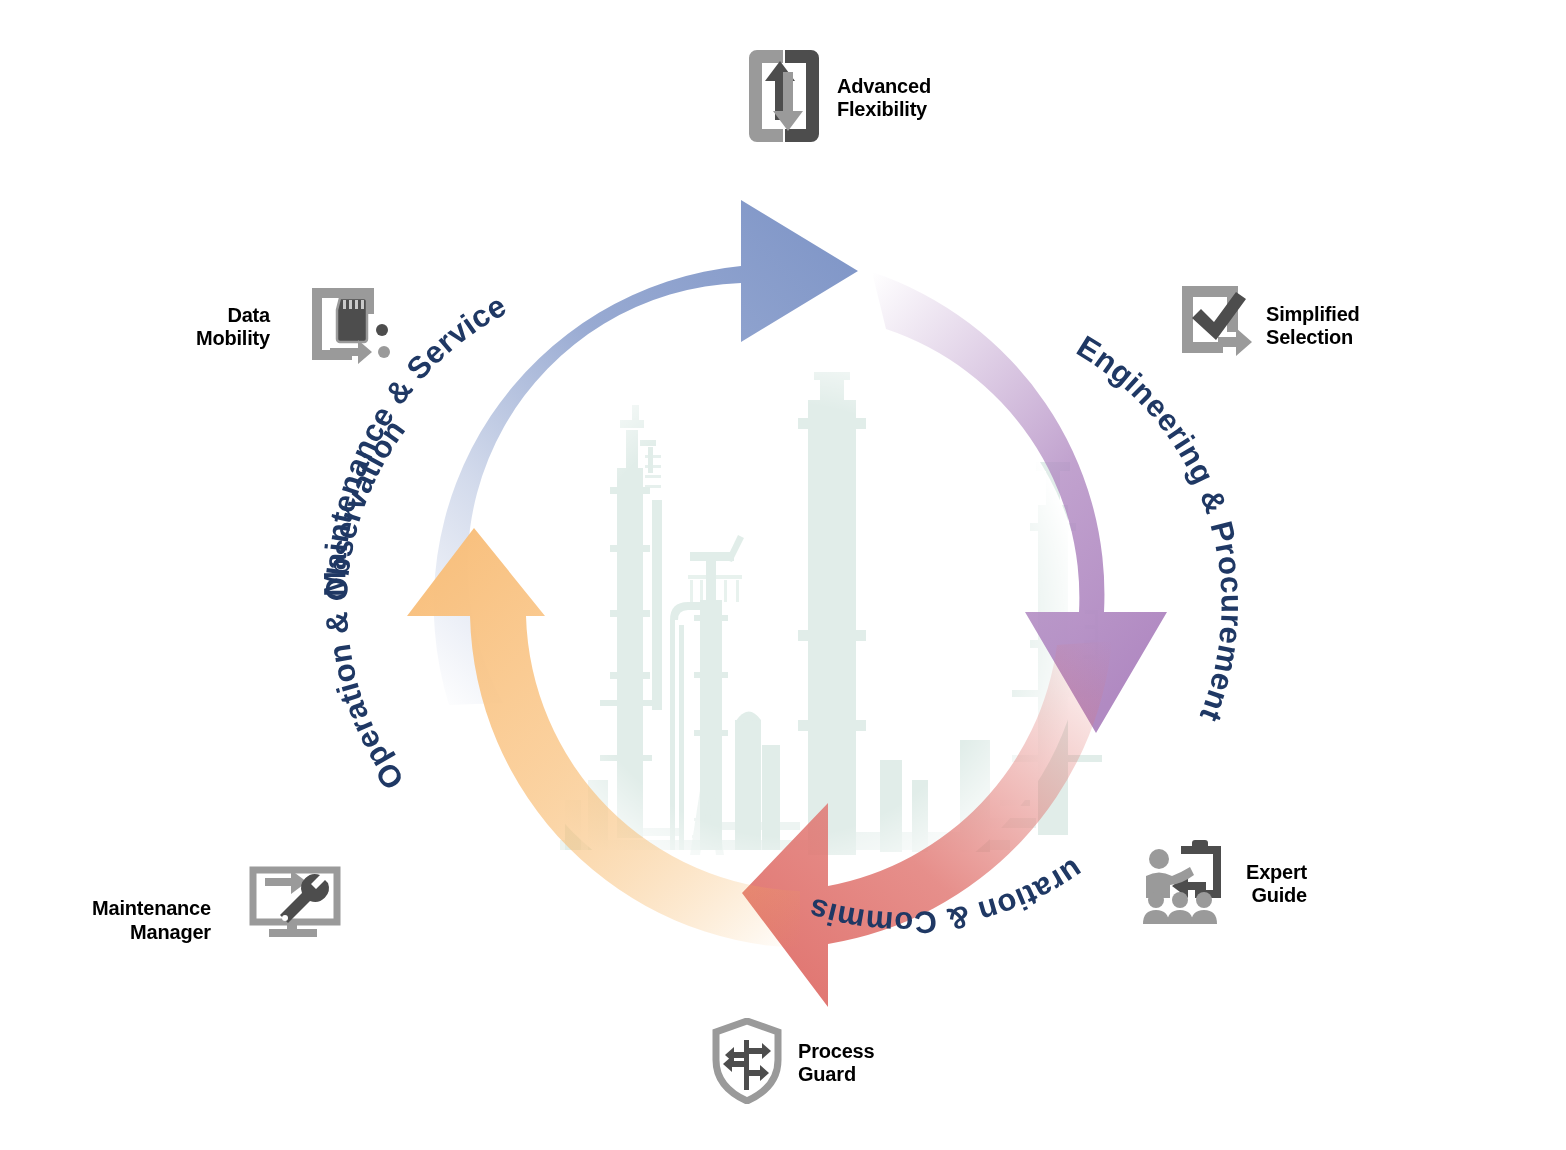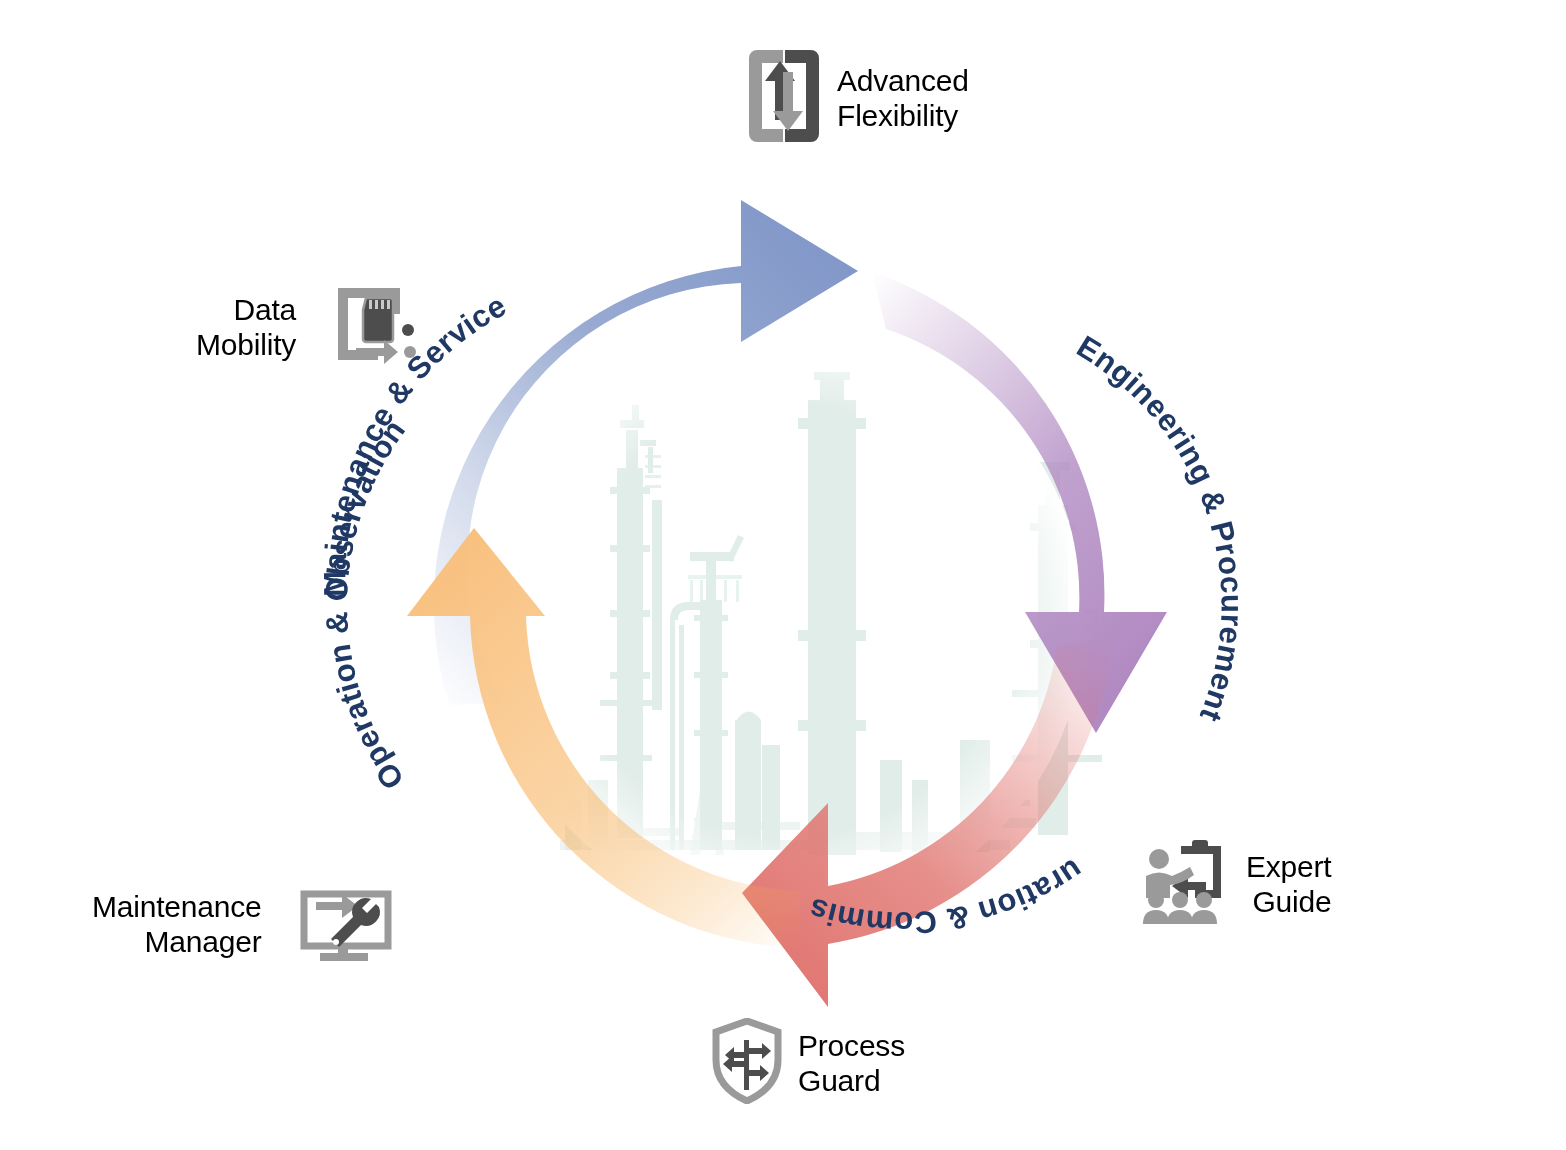--- a/index.html
+++ b/index.html
@@ -8,32 +8,32 @@
     width:1566px;height:1150px;
     background:#ffffff;
     font-family:"Liberation Sans", sans-serif;
     overflow:hidden;
   }
   #stage{position:relative;width:1566px;height:1150px;background:#fff;}
 
   
   .feature{position:absolute;display:flex;align-items:center;gap:14px;}
   .feature .ftext{
-    font-size:30px;font-weight:normal;color:#000000;
+    font-size:20px;font-weight:bold;color:#000000;
     line-height:1.17;letter-spacing:-0.2px;white-space:pre-line;
   }
   .feature .ficon{flex:0 0 auto;display:block;}
   .feature.rev{flex-direction:row-reverse;gap:36px;}
   .feature.rev .ftext{text-align:right;}
 
   #f-advanced{left:745px;top:48px;}
   #f-simplified{left:1178px;top:282px;}
   #f-expert{left:1140px;top:838px;text-align:right;}
   #f-process{left:712px;top:1018px;gap:16px;}
-  #f-maintmgr{left:92px;top:880px;}
+  #f-maintmgr{left:92px;top:856px;align-items:flex-end;}
   #f-datamob{left:196px;top:282px;}
 
   #wheel{position:absolute;left:0;top:0;width:1566px;height:1150px;}
 </style>
 </head>
 <body>
 
 <div id="stage">
 
   <svg id="wheel" viewBox="0 0 1566 1150">
@@ -236,20 +236,31 @@
         <path d="M4 10 a8 8 0 0 1 8-8 h26 v13 H17 v66 h21 v13 H12 a8 8 0 0 1 -8-8 Z" fill="#9a9a9a"></path>
         <path d="M74 10 a8 8 0 0 0 -8-8 H40 v13 h21 v66 H40 v13 h26 a8 8 0 0 0 8-8 Z" fill="#4d4d4d"></path>
         <path d="M30 72 V33 H20 L35 13 L50 33 H40 v39 Z" fill="#4d4d4d"></path>
         <path d="M48 24 v39 h10 L43 83 L28 63 h10 V24 Z" fill="#9a9a9a"></path>
       </svg>
     </span>
     <span class="ftext">Advanced
 Flexibility</span>
   </div>
 
+  <div class="feature" id="f-simplified">
+    <span class="ficon">
+      <svg width="74" height="84" viewBox="0 0 74 84">
+        <path d="M4 4 h56 v46 h-11 V15 H15 v45 h30 v11 H4 Z" fill="#9a9a9a"></path>
+        <path d="M14 36 l9-9 l13 13 l22-30 l10 7 l-30 41 Z" fill="#4d4d4d"></path>
+        <path d="M40 55 h18 v-9 l16 14 l-16 14 v-9 H40 Z" fill="#9a9a9a"></path>
+      </svg>
+    </span>
+    <span class="ftext">Simplified
+Selection</span>
+  </div>
 
   <div class="feature" id="f-expert">
     <span class="ficon">
       <svg width="92" height="88" viewBox="0 0 92 88">
 
         <path d="M41 8 h40 v52 H55 v-8 h18 V16 H41 Z" fill="#4d4d4d"></path>
         <rect x="52" y="2" width="16" height="9" rx="3" fill="#4d4d4d"></rect>
 
         <path d="M66 44 h-18 v-8 l-16 12 l16 12 v-8 h18 Z" fill="#4d4d4d"></path>
 

